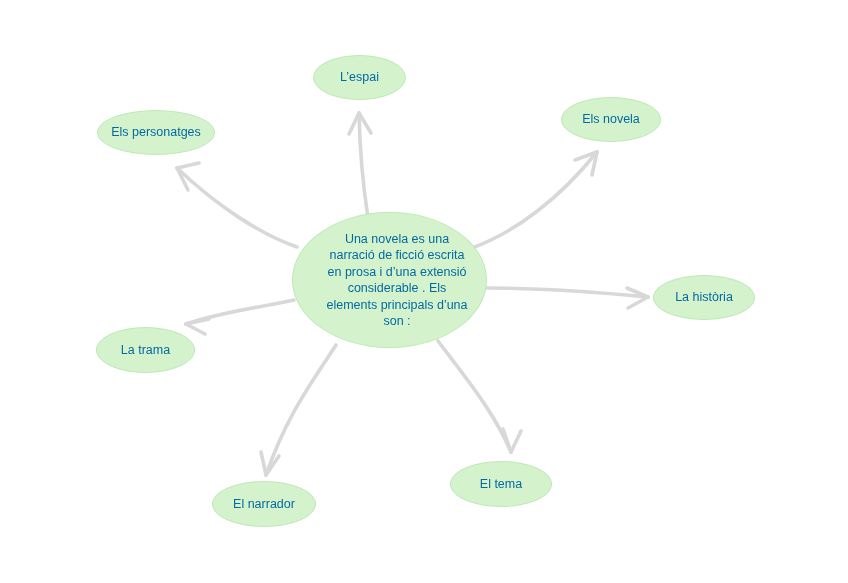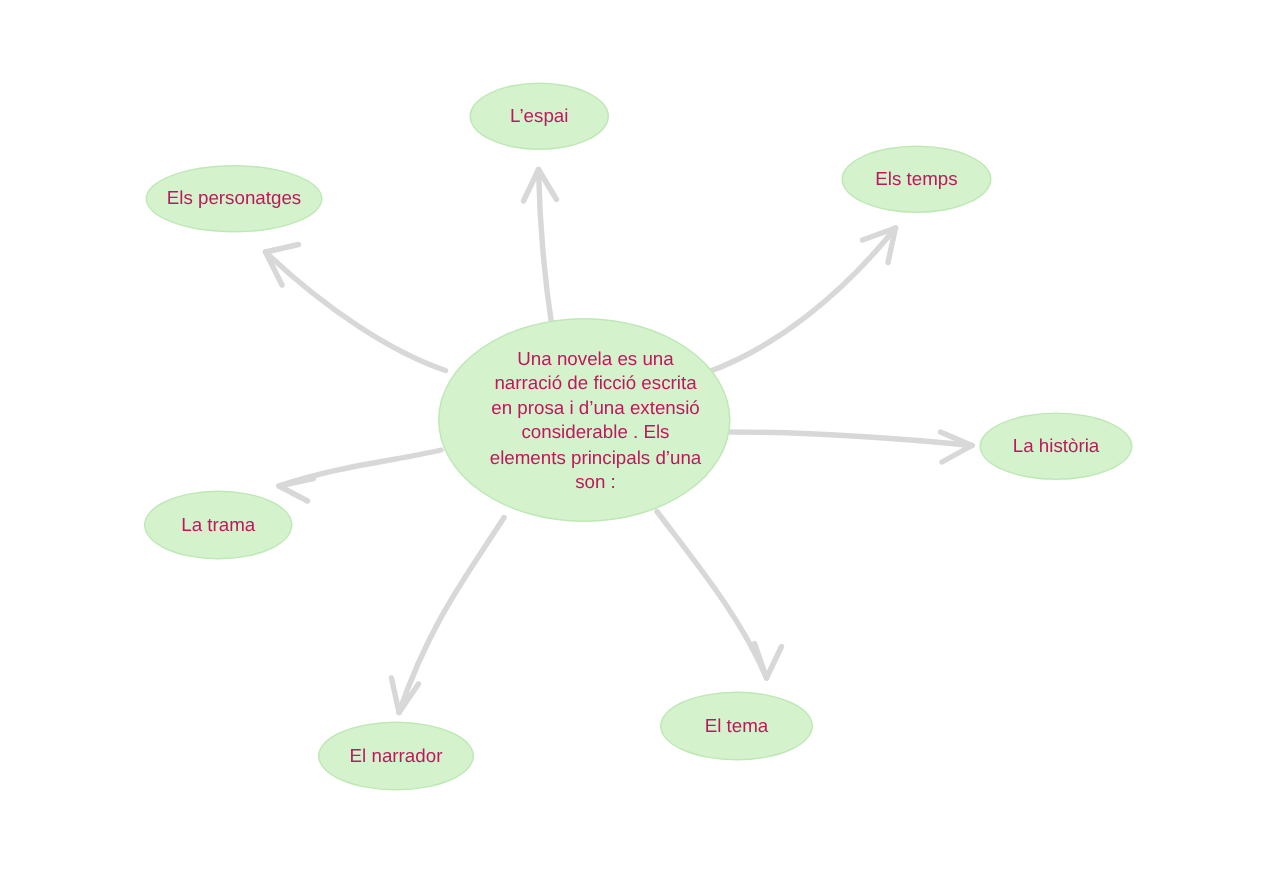--- a/index.html
+++ b/index.html
@@ -28,21 +28,21 @@
   .node {
     position: absolute;
     box-sizing: border-box;
     border-radius: 50%;
     background: #d4f3cd;
     border: 1px solid #bfe8b6;
     display: flex;
     align-items: center;
     justify-content: center;
     text-align: center;
-    color: #be185d;
+    color: #0369a1;
     z-index: 2;
   }
   .node-label {
     display: block;
     width: 86%;
     line-height: 1.32;
     white-space: pre-line;
   }
   .node.central {
     background: #d4f3cd;
@@ -116,28 +116,28 @@
 
   <div class="node leaf" style="left:97px; top:110px; width:118px; height:45px;align-items:center;">
     <span class="node-label">Els personatges</span>
   </div>
 
   <div class="node leaf" style="left:313px; top:55px; width:93px; height:45px;">
     <span class="node-label">L’espai</span>
   </div>
 
   <div class="node leaf" style="left:561px; top:97px; width:100px; height:45px;">
-    <span class="node-label">Els temps</span>
+    <span class="node-label">Els novela</span>
   </div>
 
   <div class="node leaf" style="left:653px; top:275px; width:102px; height:45px;">
     <span class="node-label">La història</span>
   </div>
 
-  <div class="node leaf" style="left:440px; top:461px; width:102px; height:46px;">
+  <div class="node leaf" style="left:450px; top:461px; width:102px; height:46px;">
     <span class="node-label">El tema</span>
   </div>
 
   <div class="node leaf" style="left:212px; top:481px; width:104px; height:46px;">
     <span class="node-label">El narrador</span>
   </div>
 
   <div class="node leaf" style="left:96px; top:327px; width:99px; height:46px;">
     <span class="node-label">La trama</span>
   </div>

